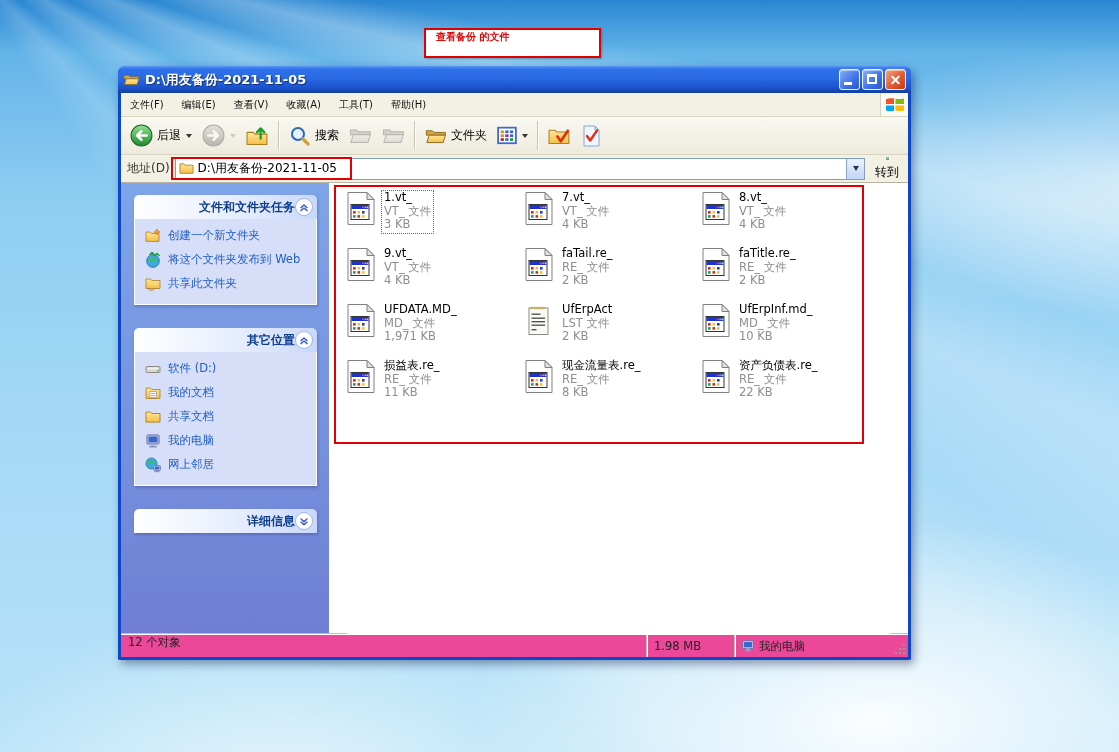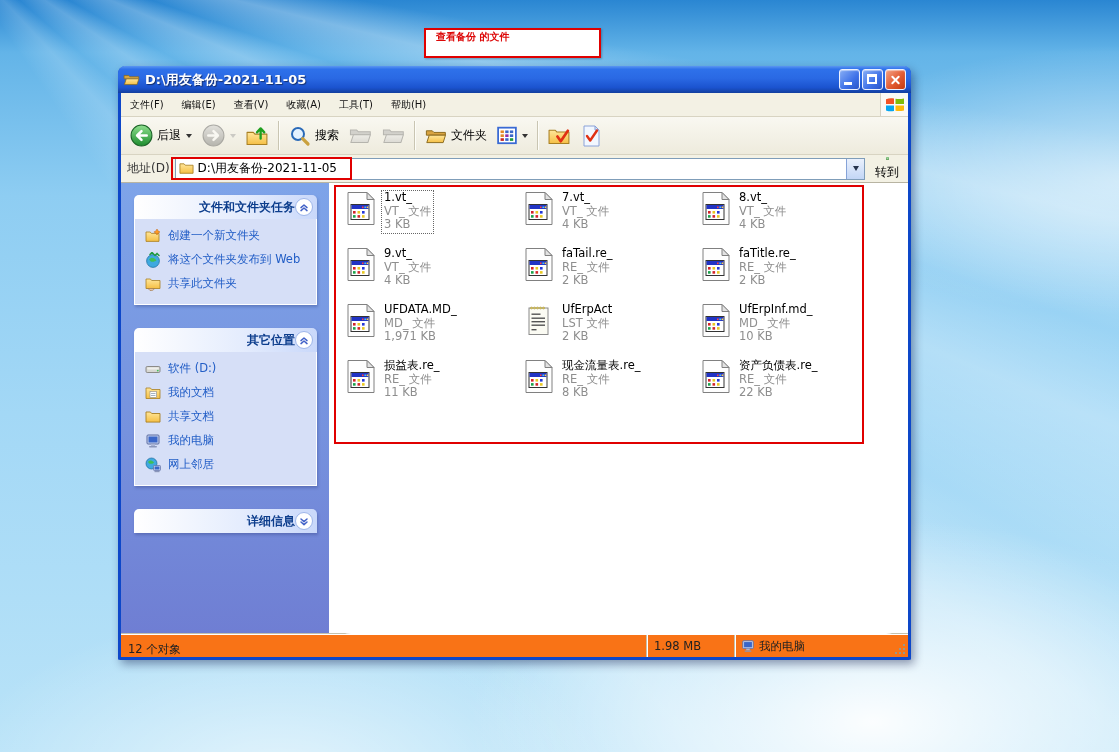--- a/index.html
+++ b/index.html
@@ -75,22 +75,22 @@
   .filearea{flex:1;position:relative;background:#fff;border-radius:22px;}
   .red-rect{position:absolute;left:5px;top:2px;width:530px;height:259px;border:2px solid #e00000;box-sizing:border-box;pointer-events:none;}
   .files-grid{position:absolute;left:14px;top:6px;display:grid;grid-template-columns:178px 177px 172px;grid-auto-rows:56px;}
   .tile{display:flex;align-items:flex-start;padding-top:1px;}
   .ficon{width:34px;height:37px;flex:0 0 auto;}
   .ftext{margin-left:5px;margin-top:1px;font-size:11.5px;line-height:13.5px;padding:0 2px 1px 2px;}
   .ftext.selected{outline:1px dotted #666;}
   .fname{color:#000;white-space:nowrap;}
   .ftype,.fsize{color:#8e8e8e;white-space:nowrap;}
   
-  .statusbar{height:22px;background:#f97316;border-top:1px solid #fff;box-shadow:0 -1px 0 #c5c1ae;
-    display:flex;align-items:flex-end;font-size:11.5px;color:#222;}
+  .statusbar{height:22px;background:#ec4899;border-top:1px solid #fff;box-shadow:0 -1px 0 #c5c1ae;
+    display:flex;align-items:flex-start;font-size:11.5px;color:#222;}
   .sb1{flex:1;padding-left:7px;}
   .sb2{width:80px;align-self:stretch;display:flex;align-items:center;padding-left:7px;
     border-left:1px solid #c5c1ae;box-shadow:inset 1px 0 0 #fff;}
   .sb3{width:152px;align-self:stretch;display:flex;align-items:center;gap:4px;padding-left:6px;
     border-left:1px solid #c5c1ae;box-shadow:inset 1px 0 0 #fff;}
   .grip{width:15px;align-self:stretch;position:relative;}
   .grip i{position:absolute;right:3px;bottom:3px;width:2px;height:2px;background:#9b978a;
     box-shadow:-4px 0 0 #9b978a,-8px 0 0 #9b978a,0 -4px 0 #9b978a,-4px -4px 0 #9b978a,0 -8px 0 #9b978a;}
   .hidden-defs{position:absolute;width:0;height:0;overflow:hidden;}
 </style>

